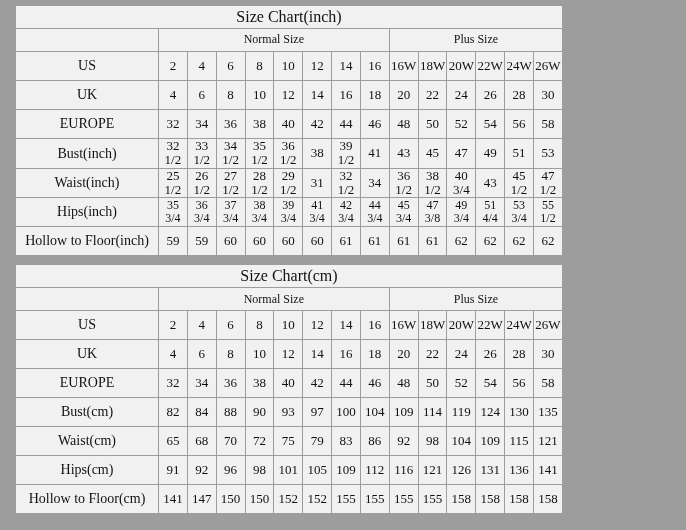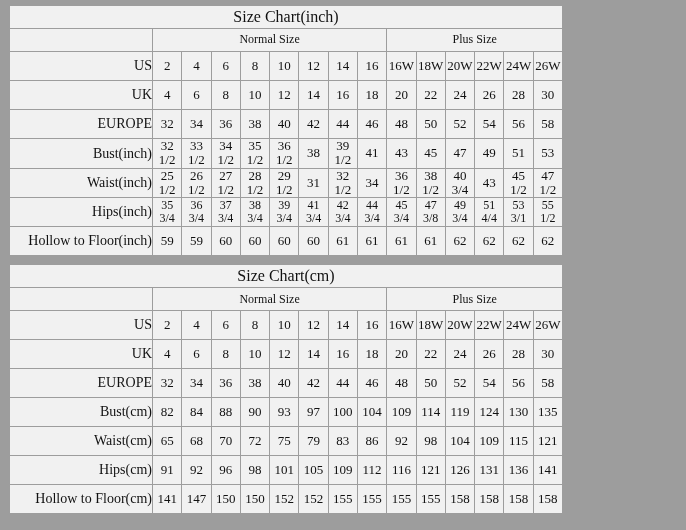--- a/index.html
+++ b/index.html
@@ -11,21 +11,21 @@
     height: 530px;
     background: #9d9d9d;
     font-family: "Liberation Serif", serif;
     color: #111;
     overflow: hidden;
   }
   .page {
     width: 568px;
     height: 530px;
     box-sizing: border-box;
-    padding: 4px 4px 0 8px;
+    padding: 4px 4px 0 14px;
     display: flex;
     flex-direction: column;
     gap: 6px;
   }
   .chart {
     background: #f1f1f1;
     border: 1px solid #9d9d9d;
     box-sizing: border-box;
   }
   table {
@@ -46,21 +46,21 @@
     font-size: 16px;
     height: 22px;
     background: #f1f1f1;
   }
   .group-cell {
     font-size: 12px;
     height: 22px;
   }
   .rowlabel {
     font-size: 14px;
-    text-align: right;
+    text-align: center;
   }
   .blank {
     border-left: 1px solid #9d9d9d;
     border-top: 1px solid #9d9d9d;
   }
   .datacell {
     font-size: 13px;
   }
   .r-inch td { height: 28px; }
   .r-cm td { height: 28px; }
@@ -180,21 +180,21 @@
           <td class="datacell small">37 3/4</td>
           <td class="datacell small">38 3/4</td>
           <td class="datacell small">39 3/4</td>
           <td class="datacell small">41 3/4</td>
           <td class="datacell small">42 3/4</td>
           <td class="datacell small">44 3/4</td>
           <td class="datacell small">45 3/4</td>
           <td class="datacell small">47 3/8</td>
           <td class="datacell small">49 3/4</td>
           <td class="datacell small">51 4/4</td>
-          <td class="datacell small">53 3/1</td>
+          <td class="datacell small">53 3/4</td>
           <td class="datacell small">55 1/2</td>
         </tr>
         <tr class="r-inch">
           <td class="rowlabel">Hollow to Floor(inch)</td>
           <td class="datacell">59</td>
           <td class="datacell">59</td>
           <td class="datacell">60</td>
           <td class="datacell">60</td>
           <td class="datacell">60</td>
           <td class="datacell">60</td>

